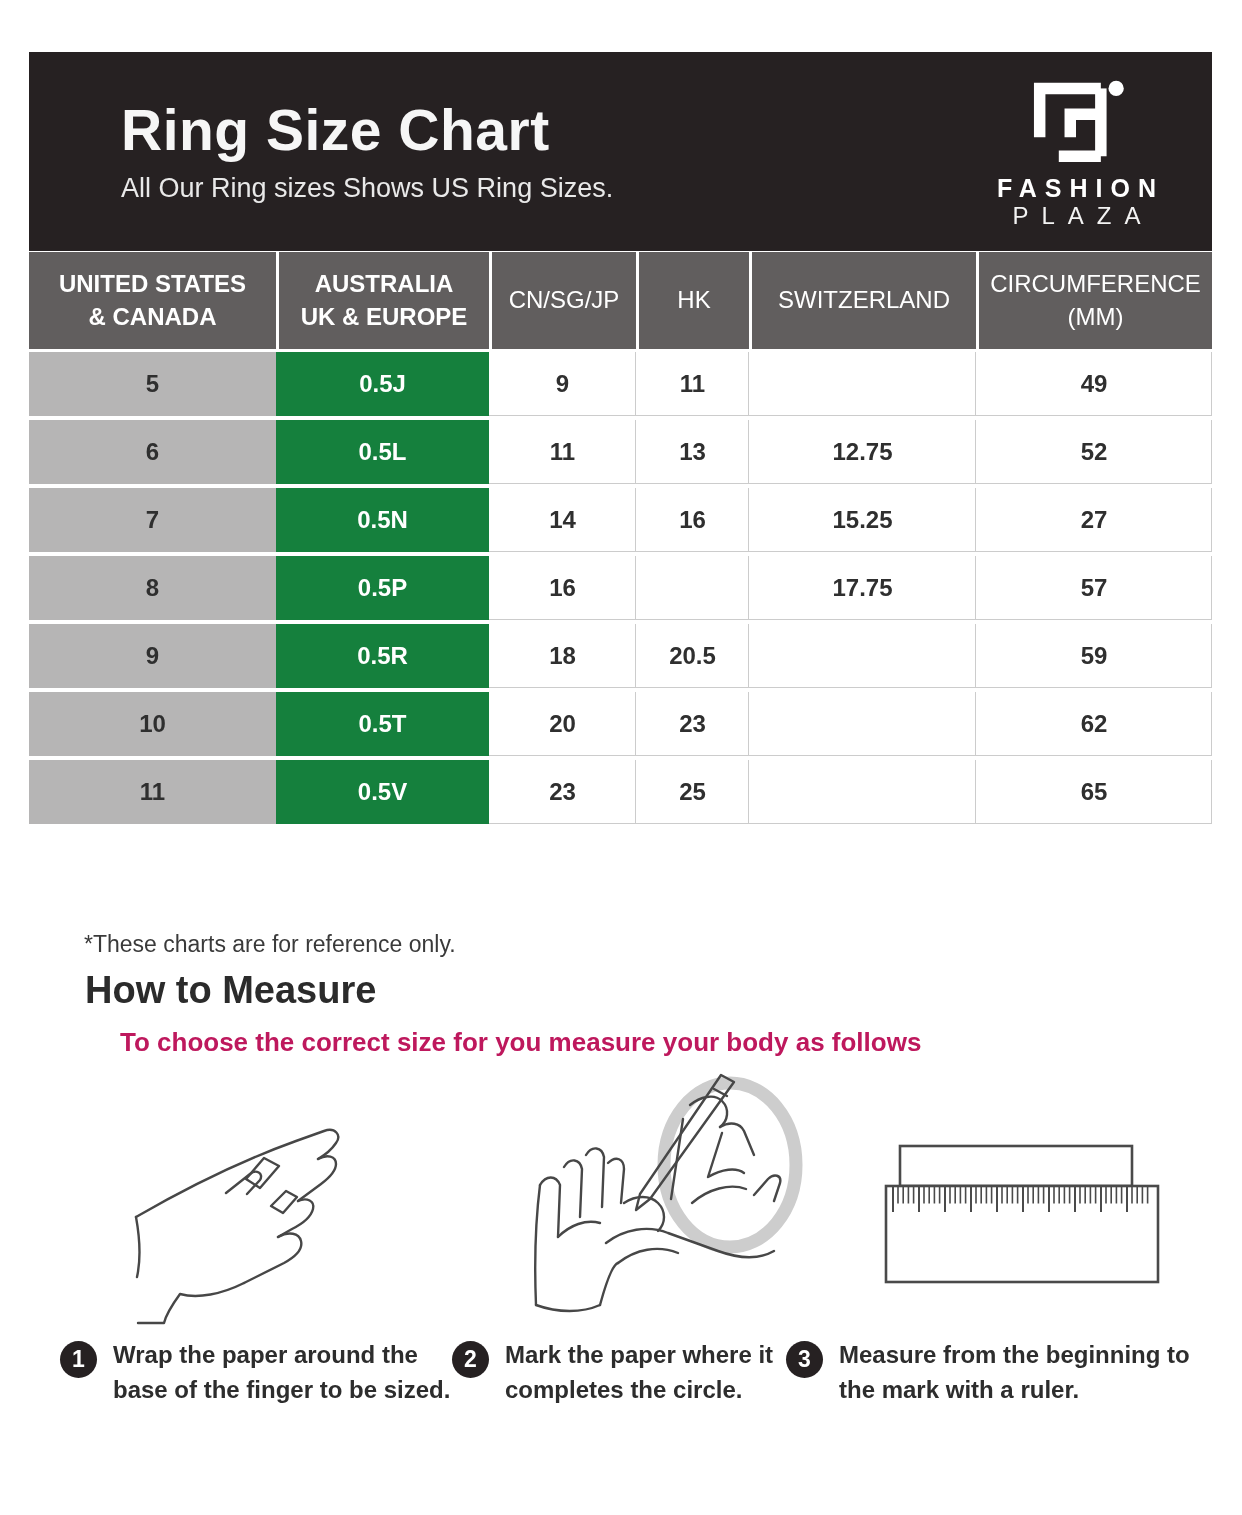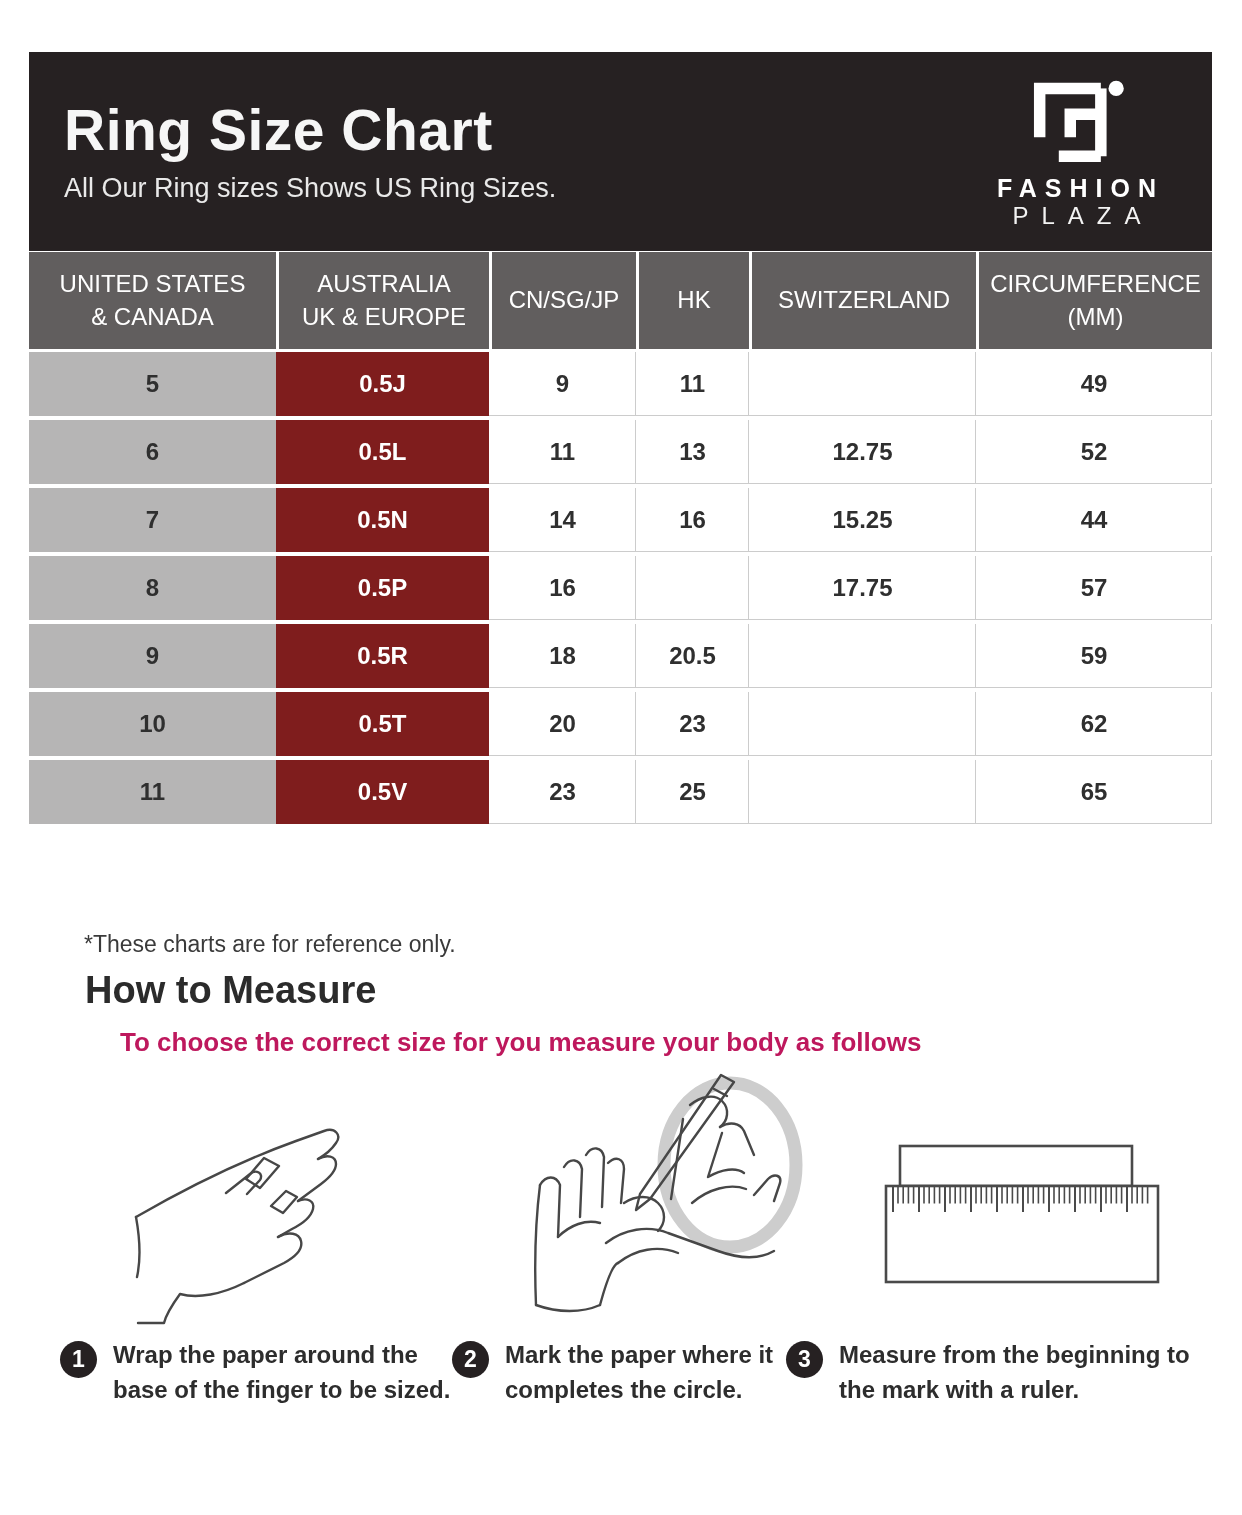--- a/index.html
+++ b/index.html
@@ -2,40 +2,40 @@
 <html><head>
 <meta charset="utf-8">
 <style>
   html,body{margin:0;padding:0;background:#ffffff;}
   body{font-family:"Liberation Sans",sans-serif;-webkit-font-smoothing:antialiased;}
   .page{position:relative;width:1242px;height:1515px;background:#ffffff;overflow:hidden;}
 
   
   .banner{position:absolute;left:29px;top:52px;width:1183px;height:199px;background:#262122;
           display:flex;align-items:center;justify-content:space-between;
-          padding:0 56px 0 35px;box-sizing:border-box;}
+          padding:0 56px 0 92px;box-sizing:border-box;}
   .banner-title{color:#f6f6f6;font-size:57px;font-weight:700;letter-spacing:.5px;line-height:1;margin:0 0 16px 0;}
   .banner-sub{color:#e9e9e9;font-size:27px;font-weight:400;line-height:1;}
   .brand{display:flex;flex-direction:column;align-items:center;margin-top:4px;}
   .brand-mark{margin-bottom:13px;display:block;}
   .brand-name{color:#ffffff;font-size:25px;font-weight:700;letter-spacing:8px;margin-right:-8px;line-height:1.1;}
   .brand-sub{color:#f3f3f3;font-size:24px;font-weight:400;letter-spacing:13px;margin-right:-13px;line-height:1.2;}
 
   
   .size-table{position:absolute;left:29px;top:252px;width:1183px;border-collapse:separate;border-spacing:0;table-layout:fixed;}
   .size-table th,.size-table td{text-align:center;vertical-align:middle;box-sizing:border-box;padding:0;}
   .size-table thead tr{height:100px;}
   .size-table tbody tr{height:68px;}
   .size-table tbody tr.tall{height:89px;}
   .size-table th{background:#615e5e;color:#ffffff;font-size:24px;font-weight:400;border-bottom:3px solid #ffffff;line-height:1.35;}
-  .size-table th.b{font-weight:400;}
+  .size-table th.b{font-weight:700;}
   .size-table th + th{border-left:3px solid #ffffff;}
   .size-table td{font-size:24px;font-weight:600;color:#2f2f2f;border-bottom:4px solid #ffffff;}
   .size-table td.us{background:#b6b5b5;}
-  .size-table td.au{background:#7f1d1d;color:#ffffff;font-weight:700;}
+  .size-table td.au{background:#15803d;color:#ffffff;font-weight:700;}
   .size-table td.w{background:#ffffff;box-shadow:inset -1px -1px 0 #cccccc;}
 
   
   .footnote{position:absolute;left:84px;top:931px;font-size:23px;font-weight:400;color:#3a3a3a;}
   .howto-title{position:absolute;left:85px;top:969px;font-size:38px;font-weight:700;color:#2b2b2b;margin:0;}
   .howto-sub{position:absolute;left:85px;top:1027px;font-size:26px;font-weight:700;color:#be185d;margin-left:35px;}
 
   
   .figures{position:absolute;left:0;top:1065px;width:1242px;height:280px;}
   .fig{position:absolute;}
@@ -128,21 +128,21 @@
         <td class="w">13</td>
         <td class="w">12.75</td>
         <td class="w">52</td>
       </tr>
       <tr>
         <td class="us">7</td>
         <td class="au">0.5N</td>
         <td class="w">14</td>
         <td class="w">16</td>
         <td class="w">15.25</td>
-        <td class="w">44</td>
+        <td class="w">27</td>
       </tr>
       <tr>
         <td class="us">8</td>
         <td class="au">0.5P</td>
         <td class="w">16</td>
         <td class="w"></td>
         <td class="w">17.75</td>
         <td class="w">57</td>
       </tr>
       <tr>

